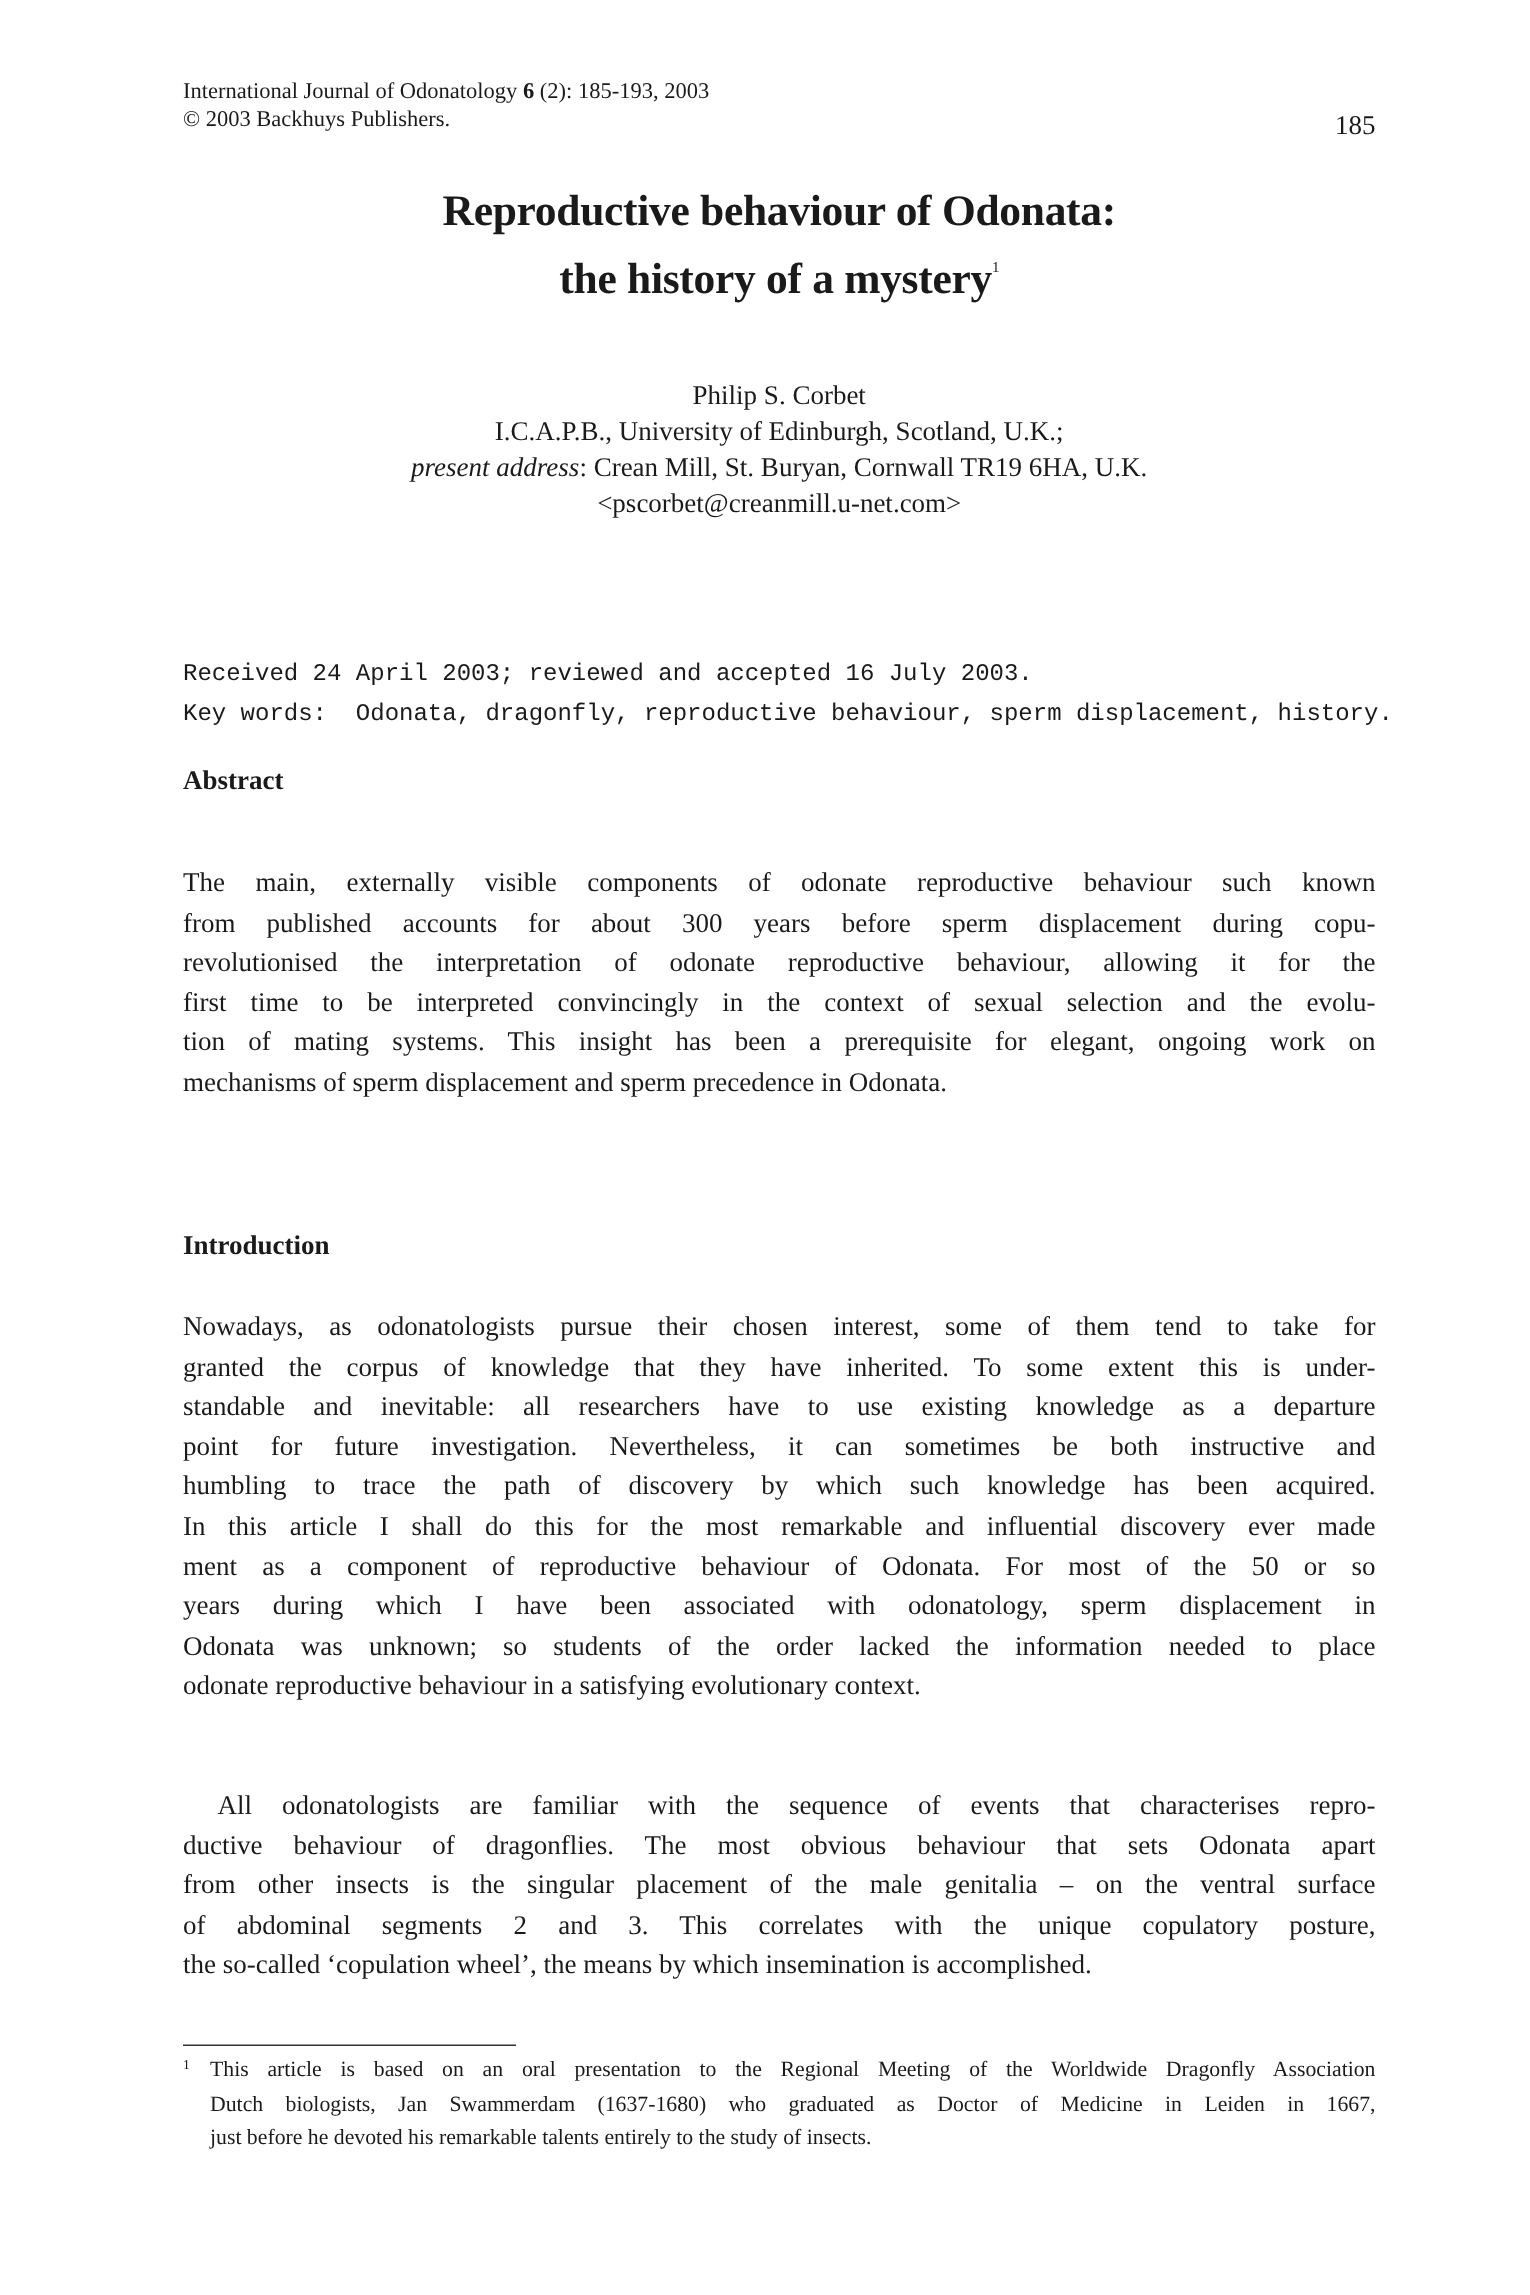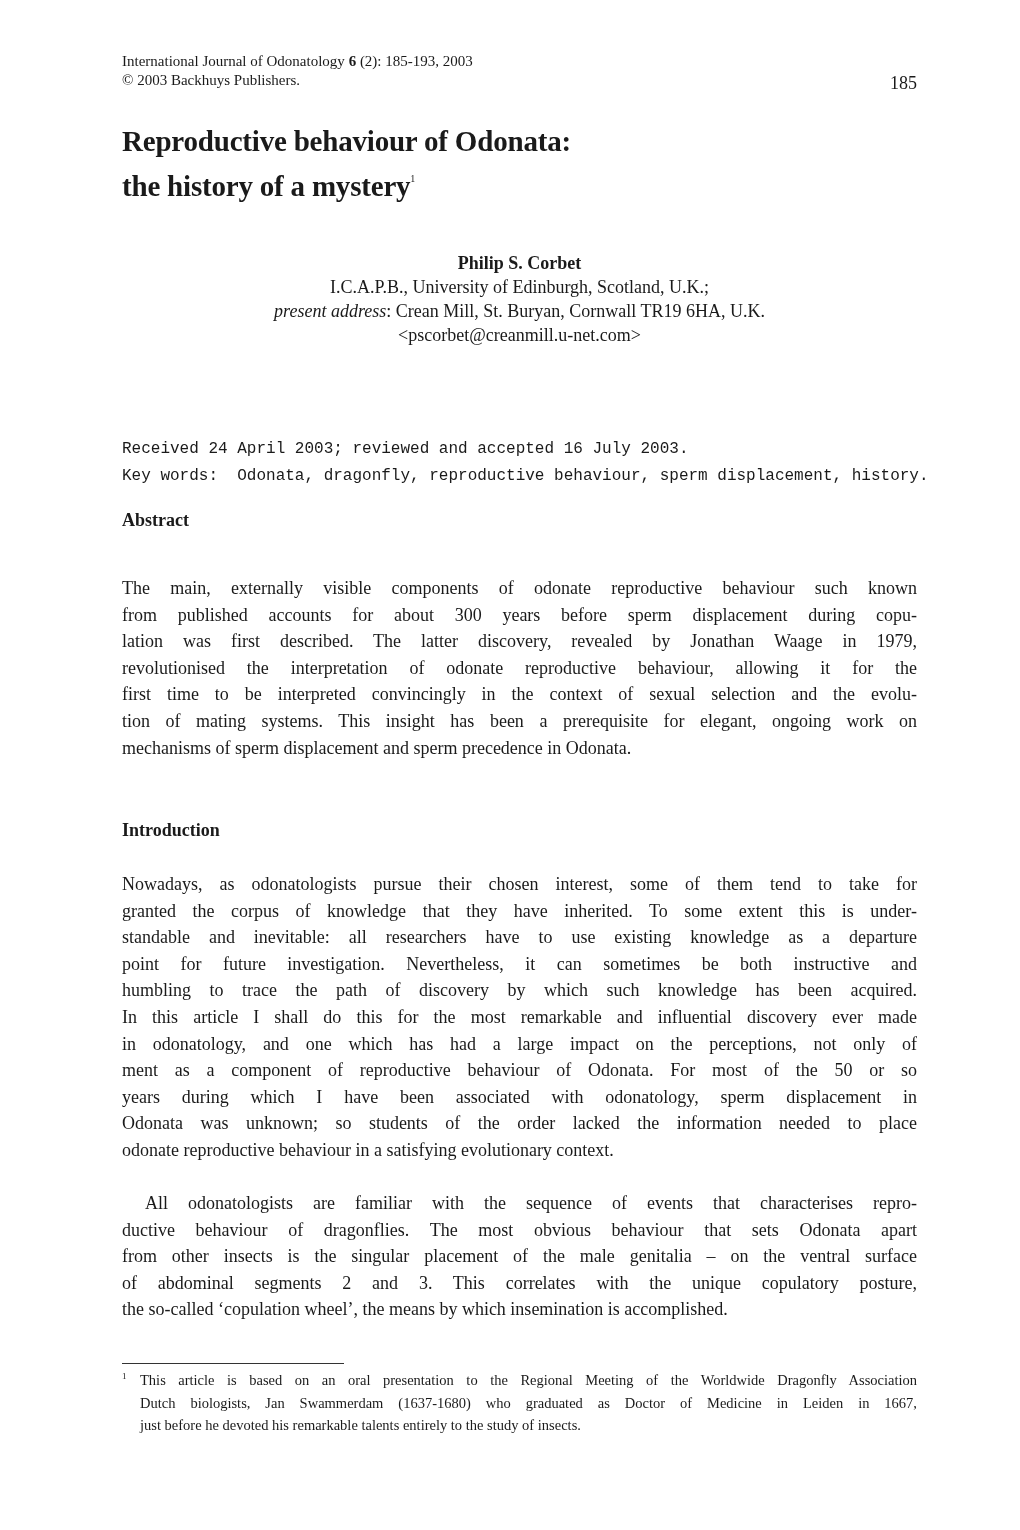--- a/index.html
+++ b/index.html
@@ -4,29 +4,29 @@
 <style>
   html, body { margin: 0; padding: 0; background: #ffffff; }
   body {
     width: 1020px; height: 1530px; position: relative; overflow: hidden;
     font-family: "Liberation Serif", "DejaVu Serif", serif; color: #1a1a1a;
   }
   .page { position: absolute; left: 122px; top: 0; width: 795px; }
   .header { position: absolute; top: 52px; left: 0; width: 795px; font-size: 15px; line-height: 19px; }
   .header .pagenum { position: absolute; right: 0; top: 20px; font-size: 18px; line-height: 22px; }
   .title {
-    position: absolute; top: 122px; left: 0; width: 795px; text-align: left;
+    position: absolute; top: 122px; left: 0; width: 795px; text-align: center;
     font-weight: bold; font-size: 29px; line-height: 38px; letter-spacing: -0.2px;
   }
   .title sup { font-size: 10px; font-weight: normal; vertical-align: 14px; }
   .author-block {
     position: absolute; top: 251px; left: 0; width: 795px; text-align: center;
     font-size: 18px; line-height: 24px;
   }
-  .author-block .name { font-weight: bold; }
+  .author-block .name { font-weight: normal; }
   .meta { position: absolute; top: 436px; left: 0; width: 795px; font-size: 16px; line-height: 27px; font-family: Liberation Mono, monospace; }
   .section-head { position: absolute; left: 0; font-weight: bold; font-size: 18px; line-height: 24px; }
   .para {
     position: absolute; left: 0; width: 795px; font-size: 18px; line-height: 26.6px;
     text-align: justify; text-align-last: left; hyphens: manual;
   }
   .para .line { display: block; text-align: justify; text-align-last: justify; white-space: nowrap; }
   .para .line.last { text-align-last: left; }
   .para .line.indent { text-indent: 23px; }
   .rule { position: absolute; top: 1363px; left: 0; width: 222px; height: 0; border-top: 1px solid #333; }
@@ -62,37 +62,35 @@
   <div class="meta">
     <div>Received 24 April 2003; reviewed and accepted 16 July 2003.</div>
     <div style="white-space:pre;">Key words:  Odonata, dragonfly, reproductive behaviour, sperm displacement, history.</div>
   </div>
 
   <div class="section-head" style="top:508px;">Abstract</div>
 
   <div class="para" style="top:575px;">
     <span class="line">The main, externally visible components of odonate reproductive behaviour such known</span>
     <span class="line">from published accounts for about 300 years before sperm displacement during copu-</span>
-    <span class="line">lation was first described. The latter discovery, revealed by Jonathan Waage in 1979,</span>
     <span class="line">revolutionised the interpretation of odonate reproductive behaviour, allowing it for the</span>
     <span class="line">first time to be interpreted convincingly in the context of sexual selection and the evolu-</span>
     <span class="line">tion of mating systems. This insight has been a prerequisite for elegant, ongoing work on</span>
     <span class="line last">mechanisms of sperm displacement and sperm precedence in Odonata.</span>
   </div>
 
   <div class="section-head" style="top:818px;">Introduction</div>
 
   <div class="para" style="top:871px;">
     <span class="line">Nowadays, as odonatologists pursue their chosen interest, some of them tend to take for</span>
     <span class="line">granted the corpus of knowledge that they have inherited. To some extent this is under-</span>
     <span class="line">standable and inevitable: all researchers have to use existing knowledge as a departure</span>
     <span class="line">point for future investigation. Nevertheless, it can sometimes be both instructive and</span>
     <span class="line">humbling to trace the path of discovery by which such knowledge has been acquired.</span>
     <span class="line">In this article I shall do this for the most remarkable and influential discovery ever made</span>
-    <span class="line">in odonatology, and one which has had a large impact on the perceptions, not only of</span>
     <span class="line">ment as a component of reproductive behaviour of Odonata. For most of the 50 or so</span>
     <span class="line">years during which I have been associated with odonatology, sperm displacement in</span>
     <span class="line">Odonata was unknown; so students of the order lacked the information needed to place</span>
     <span class="line last">odonate reproductive behaviour in a satisfying evolutionary context.</span>
   </div>
 
   <div class="para" style="top:1190px;">
     <span class="line indent">All odonatologists are familiar with the sequence of events that characterises repro-</span>
     <span class="line">ductive behaviour of dragonflies. The most obvious behaviour that sets Odonata apart</span>
     <span class="line">from other insects is the singular placement of the male genitalia – on the ventral surface</span>

